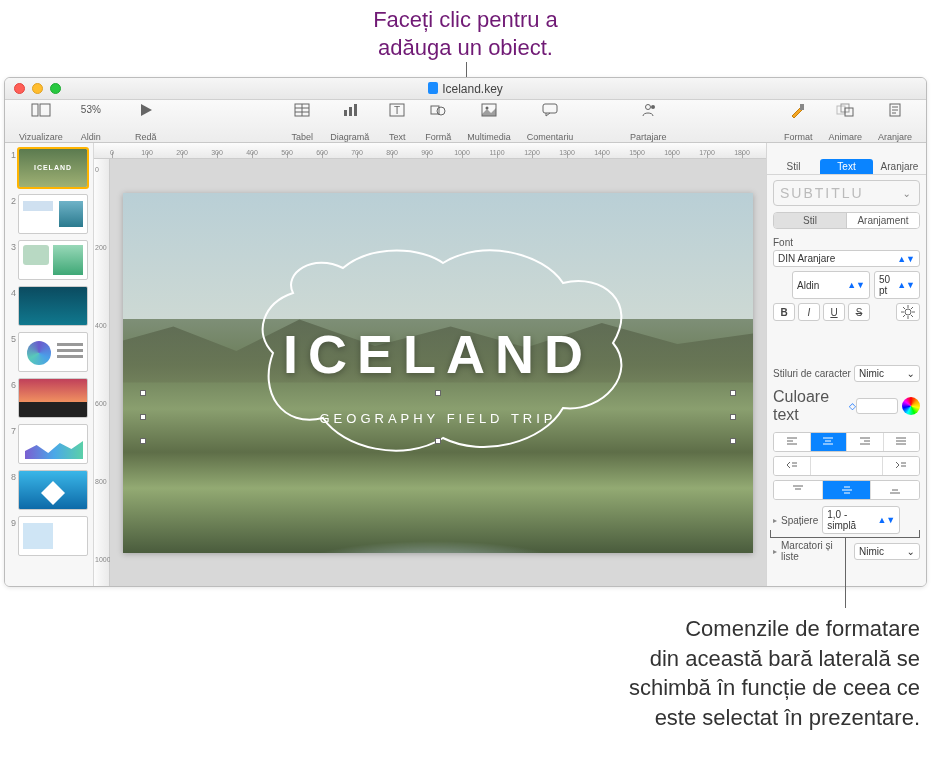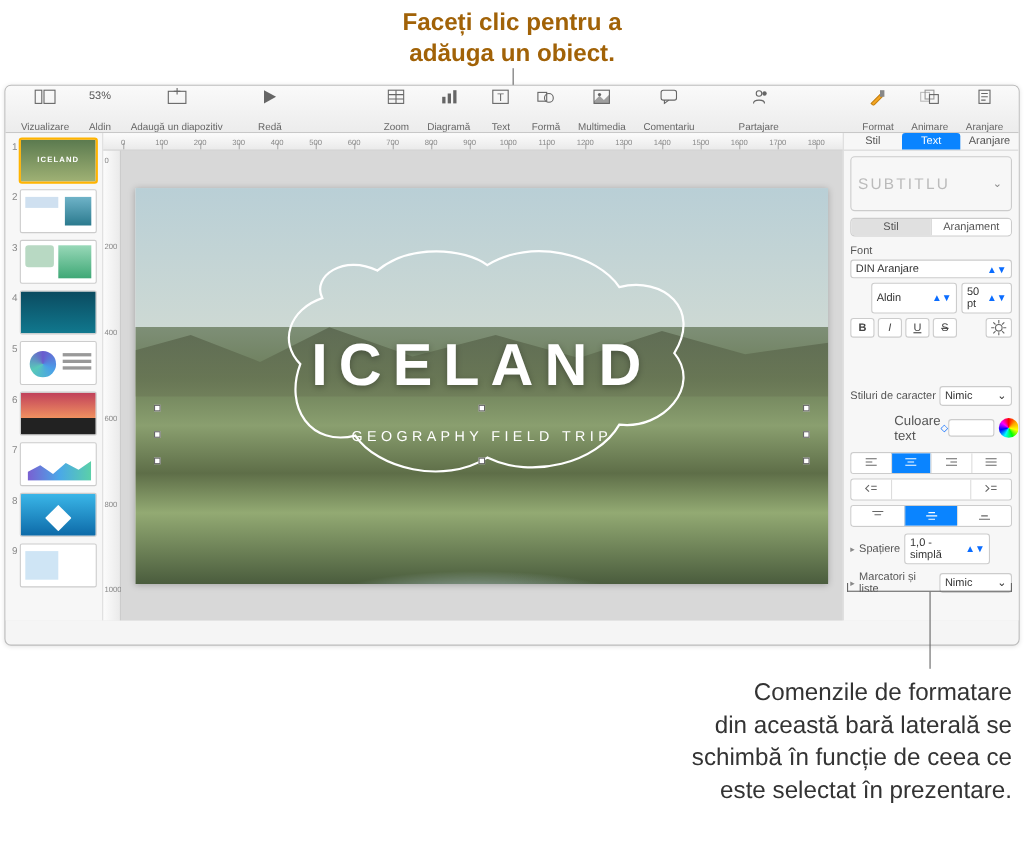--- a/index.html
+++ b/index.html
@@ -12,23 +12,22 @@
     position: relative;
     color: #333;
   }
   
   .callout-top {
     position: absolute;
     top: 6px;
     left: 0; right: 0;
     text-align: center;
     font-size: 22px;
-    color: #a16207;
+    color: #701a75;
     line-height: 1.25;
-    font-weight: bold;
   }
   .callout-line-top {
     position: absolute;
     top: 62px;
     left: 50%;
     width: 1px;
     height: 40px;
     background: #666;
   }
   .callout-horiz {
@@ -216,27 +215,28 @@
   }
   .sel-handles { position:absolute; top:200px; left:20px; right:20px; height:48px;}
   .sel-handles .h { position:absolute; width:6px; height:6px; background:#fff; border:1px solid #666;}
   
   .inspector {
     width: 160px;
     background: #f7f7f7;
     border-left:1px solid #d6d6d6;
     display:flex; flex-direction:column;
     font-size:10px;
+    justify-content:center;
   }
   .insp-tabs { display:flex; height:16px; border-bottom:1px solid #d6d6d6;}
   .insp-tab { flex:1; text-align:center; line-height:16px; font-size:10px; color:#555;}
   .insp-tab.active { background:#0a84ff; color:#fff; border-radius:3px 3px 0 0;}
   .insp-body { padding: 5px 6px; overflow:hidden;}
   .parastyle {
-    border:1px solid #ccc; border-radius:4px; padding:16px 6px;
+    border:1px solid #ccc; border-radius:4px; padding:4px 6px;
     display:flex; justify-content:space-between; align-items:center;
     color:#bbb; font-size:14px; font-family:"DIN Condensed","Arial Narrow",sans-serif;
     margin-bottom:6px;
     letter-spacing:2px;
   }
   .parastyle .chev { color:#888; font-size:10px;}
   .segbar { display:flex; border:1px solid #ccc; border-radius:4px; overflow:hidden; margin-bottom:8px;}
   .seg { flex:1; text-align:center; padding:2px 0; font-size:10px; color:#555; background:#fff;}
   .seg.active { background:#e0e0e0;}
   .seg + .seg { border-left:1px solid #ccc;}
@@ -296,44 +296,44 @@
 
 <div class="callout-top" style="white-space:pre-line;">Faceți clic pentru a
 adăuga un obiect.</div>
 <div class="callout-line-top"></div>
 <div class="callout-horiz"></div>
 <div class="callout-tick" style="left:395px;"></div>
 <div class="callout-tick" style="left:575px;"></div>
 
 <div class="window">
 
+  <div class="titlebar">
+    <div class="traffic">
+      <div class="dot r"></div>
+      <div class="dot y"></div>
+      <div class="dot g"></div>
+    </div>
+    <div class="titlebar-title">
+      <span class="docicon"></span><span>Iceland.key</span>
+    </div>
+  </div>
 
   <div class="toolbar">
     <div class="tb-btn">
       <span class="icon">
           <svg width="20" height="14">
             <rect x="1" y="1" width="6" height="12" fill="none" stroke="#666"></rect>
             <rect x="9" y="1" width="10" height="12" fill="none" stroke="#666"></rect>
           </svg>
         </span>
       <span class="lbl">Vizualizare</span>
     </div>
     <div class="tb-btn">
       <span class="icon zoom-val">53%</span>
       <span class="lbl">Aldin</span>
-    </div>
-    <div class="tb-btn" style="min-width:80px">
-      <span class="icon">
-          <svg width="20" height="16">
-            <rect x="2" y="3" width="16" height="11" fill="none" stroke="#666"></rect>
-            <line x1="10" y1="0" x2="10" y2="6" stroke="#666"></line>
-            <line x1="7" y1="3" x2="13" y2="3" stroke="#666"></line>
-          </svg>
-        </span>
-      <span class="lbl">Adaugă un diapozitiv</span>
     </div>
     <div class="tb-btn" style="min-width:70px">
       <span class="icon">
           <svg width="14" height="14">
             <polygon points="2,1 13,7 2,13" fill="#666"></polygon>
           </svg>
         </span>
       <span class="lbl">Redă</span>
     </div>
 
@@ -341,21 +341,21 @@
 
     <div class="tb-btn">
       <span class="icon">
           <svg width="16" height="14">
             <rect x="1" y="1" width="14" height="12" fill="none" stroke="#666"></rect>
             <line x1="1" y1="5" x2="15" y2="5" stroke="#666"></line>
             <line x1="1" y1="9" x2="15" y2="9" stroke="#666"></line>
             <line x1="8" y1="1" x2="8" y2="13" stroke="#666"></line>
           </svg>
         </span>
-      <span class="lbl">Zoom</span>
+      <span class="lbl">Tabel</span>
     </div>
     <div class="tb-btn">
       <span class="icon">
           <svg width="16" height="14">
             <rect x="2" y="7" width="3" height="6" fill="#666"></rect>
             <rect x="7" y="4" width="3" height="9" fill="#666"></rect>
             <rect x="12" y="1" width="3" height="12" fill="#666"></rect>
           </svg>
         </span>
       <span class="lbl">Diagramă</span>
@@ -627,21 +627,21 @@
 
         <div class="mini-row">
           <span class="ml">Stiluri de caracter</span>
           <div class="ctrl" style="flex:0 0 66px">
             <span>Nimic</span>
             <span class="chev">⌄</span>
           </div>
         </div>
 
         <div class="color-row">
-          <span style="color:#555;font-size:12px;margin-left:40px;">Culoare text</span>
+          <span style="color:#555;font-size:16px;">Culoare text</span>
           <span style="color:#0a6cff;font-size:9px;">◇</span>
           <div style="display:flex;gap:4px;align-items:center;">
             <div class="color-swatch"></div>
             <div class="color-wheel"></div>
           </div>
         </div>
 
         <div class="aln-bar">
           <div class="aln">
               <svg>

